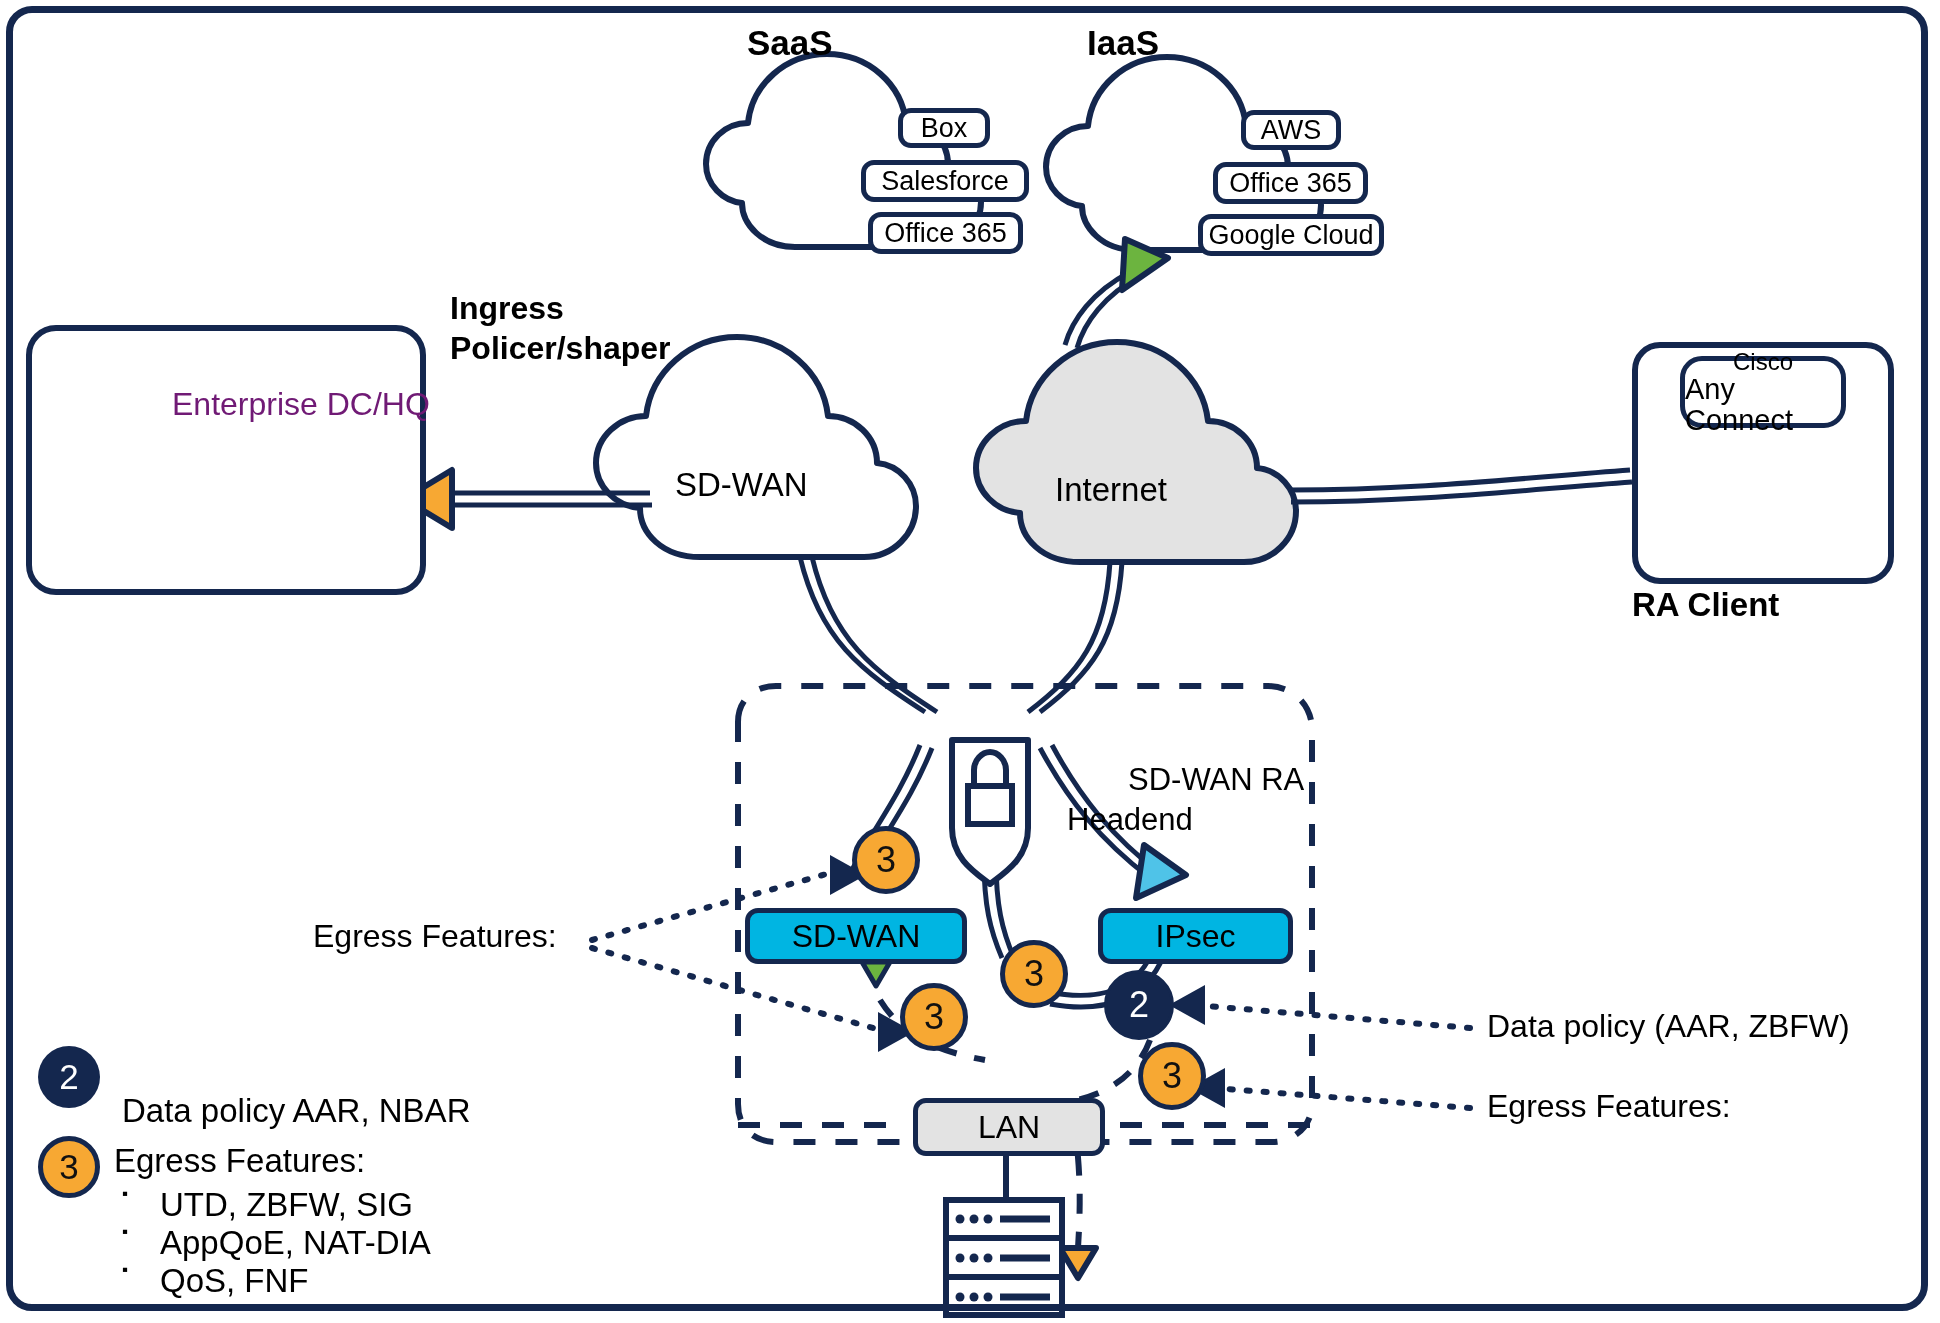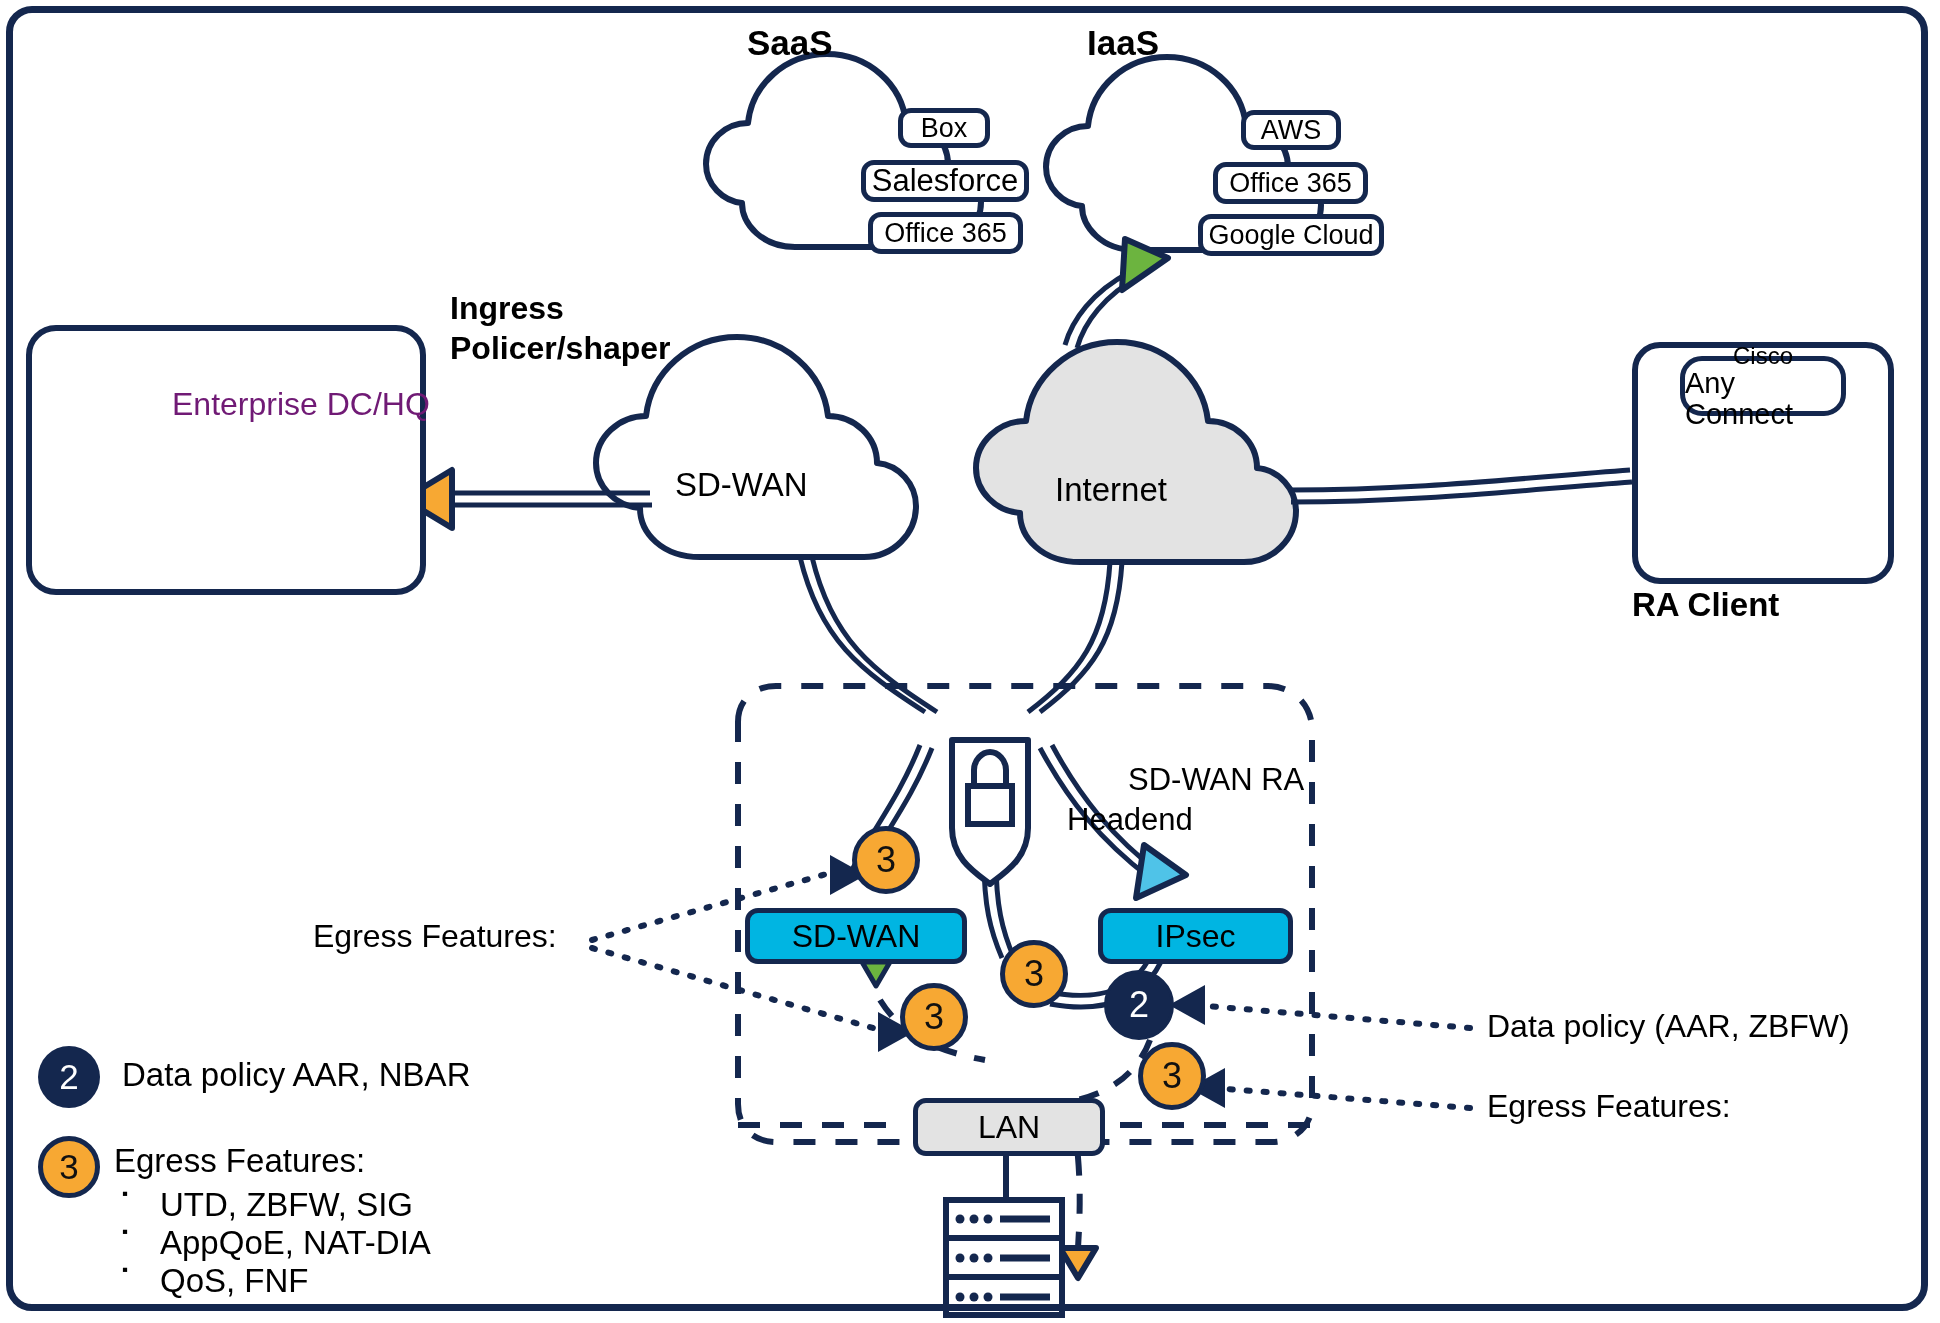--- a/index.html
+++ b/index.html
@@ -301,38 +301,38 @@
         <line x1="1000" y1="1297" x2="1050" y2="1297" stroke="#14274e" stroke-width="7"></line>
       </g>
 
     </g>
   </svg>
 
   <div class="lbl bold center" style="left:747px; top:22px; width:160px; font-size:35px;">SaaS</div>
   <div class="lbl bold center" style="left:1087px; top:22px; width:160px; font-size:35px;">IaaS</div>
 
   <div class="chip" style="left:898px; top:108px; width:92px; height:40px; font-size:27px;">Box</div>
-  <div class="chip" style="left:861px; top:160px; width:168px; height:42px; font-size:31px;">Salesforce</div>
+  <div class="chip" style="left:861px; top:160px; width:168px; height:42px; font-size:27px;">Salesforce</div>
   <div class="chip" style="left:868px; top:212px; width:155px; height:42px; font-size:27px;">Office 365</div>
 
   <div class="chip" style="left:1241px; top:110px; width:100px; height:40px; font-size:27px;">AWS</div>
   <div class="chip" style="left:1213px; top:162px; width:155px; height:42px; font-size:27px;">Office 365</div>
   <div class="chip" style="left:1198px; top:214px; width:186px; height:42px; font-size:27px;">Google Cloud</div>
 
   <div class="lbl center" style="left:675px; top:466px; width:190px; font-size:33px;">SD-WAN</div>
   <div class="lbl center" style="left:1055px; top:471px; width:190px; font-size:33px;">Internet</div>
 
   <div class="roundbox" style="left:26px; top:325px; width:400px; height:270px;"></div>
   <div class="lbl" style="left:172px; top:386px; font-size:32px; color:#701a75; font-weight:normal;">Enterprise DC/HQ</div>
 
   <div class="lbl bold center" style="left:450px; top:290px; width:330px; font-size:32px;">Ingress</div>
   <div class="lbl bold center" style="left:450px; top:330px; width:330px; font-size:32px;">Policer/shaper</div>
 
   <div class="roundbox" style="left:1632px; top:342px; width:262px; height:242px; border-radius:28px;"></div>
-  <div class="chip" style="left:1680px; top:356px; width:166px; height:60px; border-radius:22px; flex-direction:column; line-height:1.05;">
+  <div class="chip" style="left:1680px; top:356px; width:166px; height:72px; border-radius:22px; flex-direction:column; line-height:1.05;">
     <span style="font-size:24px;">Cisco</span>
     <span style="font-size:29px;">Any Connect</span>
   </div>
   <div class="lbl bold center" style="left:1632px; top:586px; width:262px; font-size:33px;">RA Client</div>
 
 
   <div class="lbl" style="left:1128px; top:762px; font-size:31px;">SD-WAN RA</div>
   <div class="lbl" style="left:1067px; top:802px; font-size:31px;">Headend</div>
 
   <div class="cyanbox" style="left:745px; top:908px; width:222px; height:56px; font-size:32px;">SD-WAN</div>
@@ -346,21 +346,21 @@
   <div class="badge b3" style="left:900px; top:983px; width:68px; height:68px; font-size:36px;">3</div>
   <div class="badge b3" style="left:1138px; top:1042px; width:68px; height:68px; font-size:36px;">3</div>
   <div class="badge b2" style="left:1104px; top:970px; width:70px; height:70px; font-size:36px;">2</div>
 
   <div class="lbl" style="left:313px; top:918px; font-size:32px;">Egress Features:</div>
 
   <div class="lbl" style="left:1487px; top:1008px; font-size:32px;">Data policy (AAR, ZBFW)</div>
   <div class="lbl" style="left:1487px; top:1088px; font-size:32px;">Egress Features:</div>
 
   <div class="badge b2" style="left:38px; top:1046px; width:62px; height:62px; font-size:35px; border-width:0;">2</div>
-  <div class="legend-text" style="left:122px; top:1056px; font-size:33px;">Data policy AAR, NBAR</div>
+  <div class="legend-text" style="left:122px; top:1092px; font-size:33px;">Data policy AAR, NBAR</div>
 
   <div class="badge b3" style="left:38px; top:1136px; width:62px; height:62px; font-size:35px;">3</div>
   <div class="legend-text" style="left:114px; top:1142px; font-size:33px;">Egress Features:</div>
   <ul class="bullets legend-text" style="left:114px; top:1186px; font-size:33px;">
     <li>UTD, ZBFW, SIG</li>
     <li>AppQoE, NAT-DIA</li>
     <li>QoS, FNF</li>
   </ul>
 
   <div id="frame"></div>

